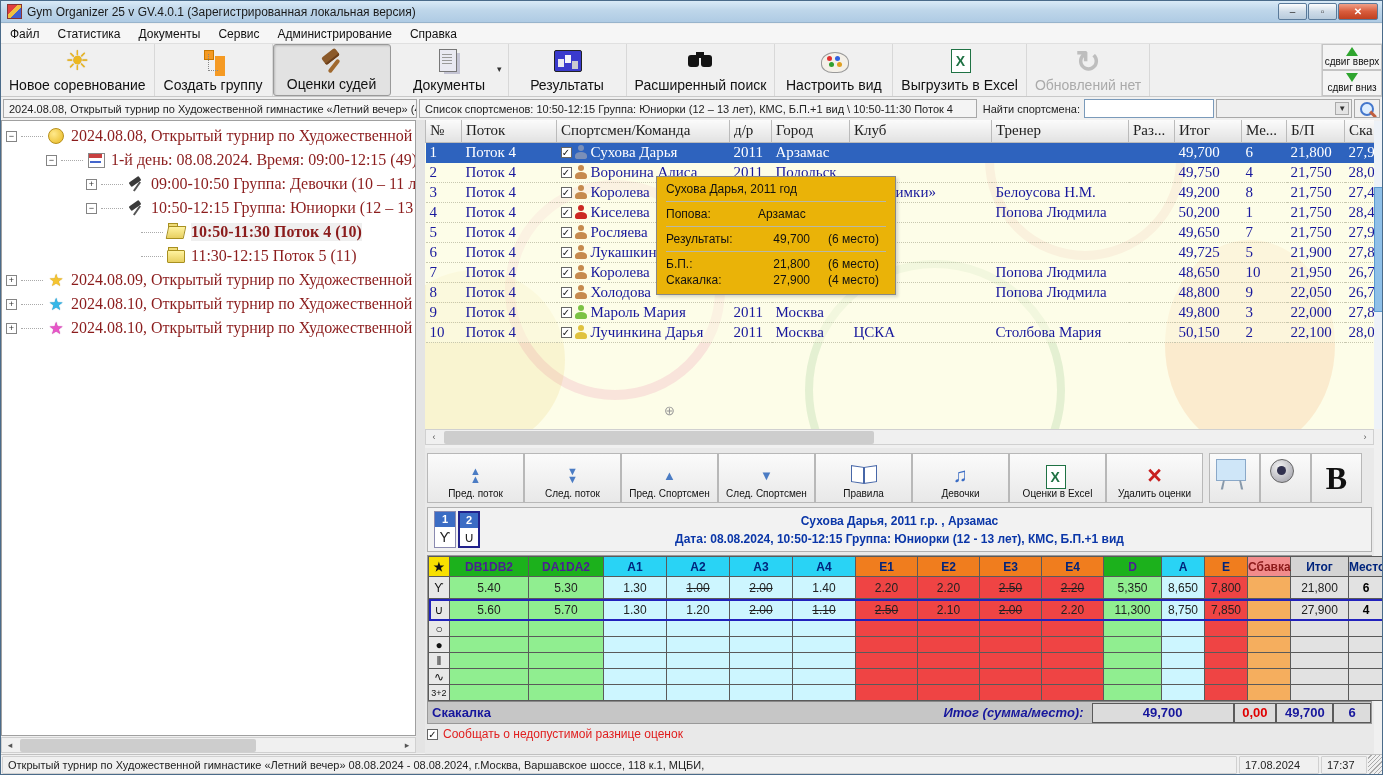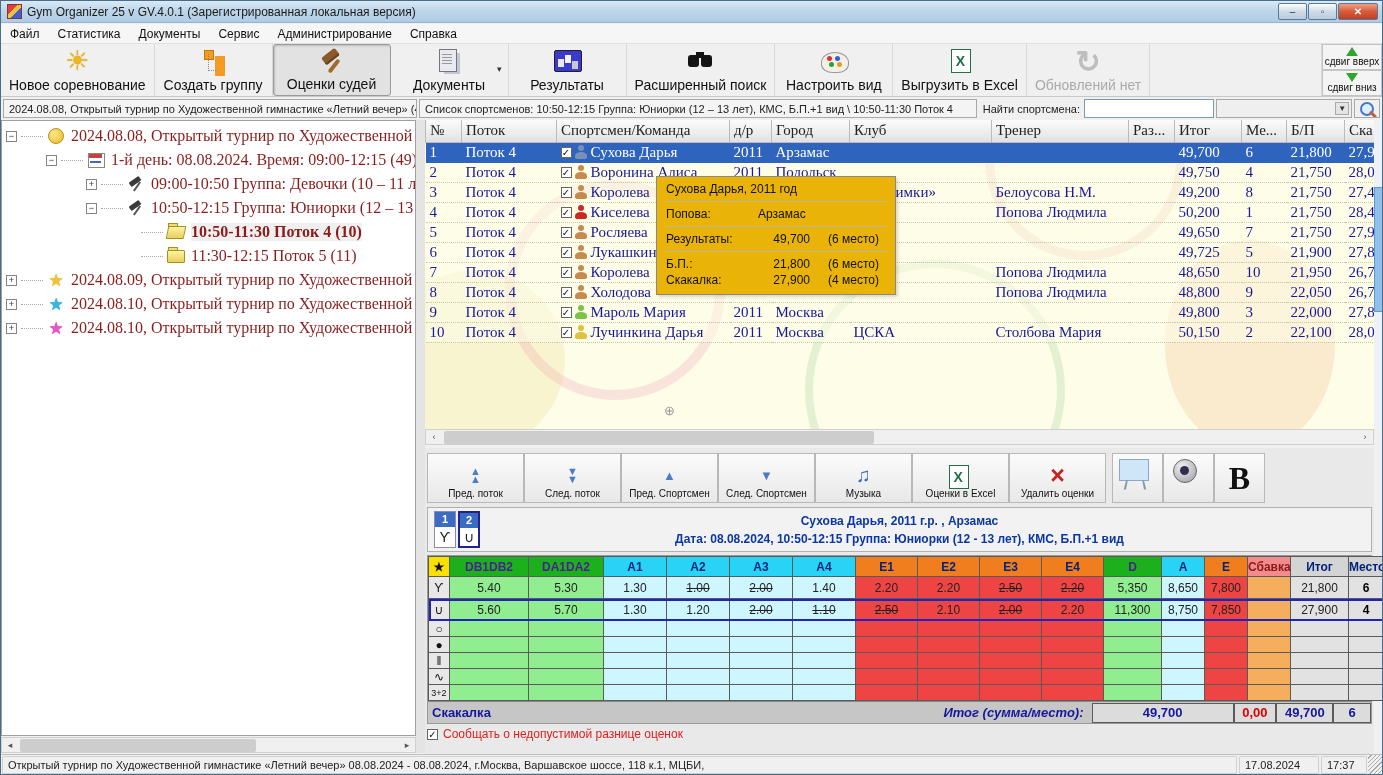--- a/index.html
+++ b/index.html
@@ -720,24 +720,28 @@
           <div class="bbtn">
             <span class="bicon i-up"></span>
             <span class="lbl">Пред. Спортсмен</span>
           </div>
 
           <div class="bbtn">
             <span class="bicon i-down"></span>
             <span class="lbl">След. Спортсмен</span>
           </div>
 
+          <div class="bbtn">
+            <span class="bicon i-book"></span>
+            <span class="lbl">Правила</span>
+          </div>
 
           <div class="bbtn">
             <span class="bicon i-music"></span>
-            <span class="lbl">Музыка</span>
+            <span class="lbl">Девочки</span>
           </div>
 
           <div class="bbtn">
             <span class="bicon i-xlsmall"></span>
             <span class="lbl">Оценки в Excel</span>
           </div>
 
           <div class="bbtn">
             <span class="bicon i-redx"></span>
             <span class="lbl">Удалить оценки</span>

